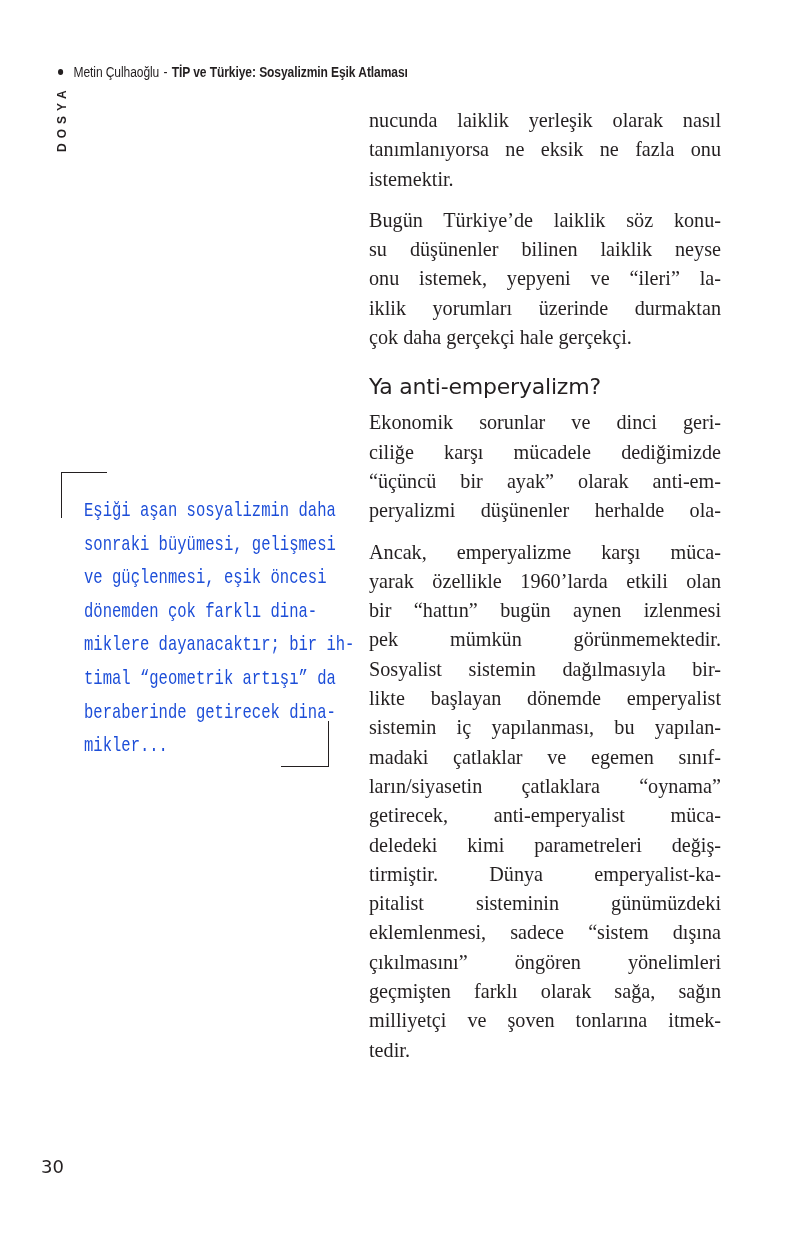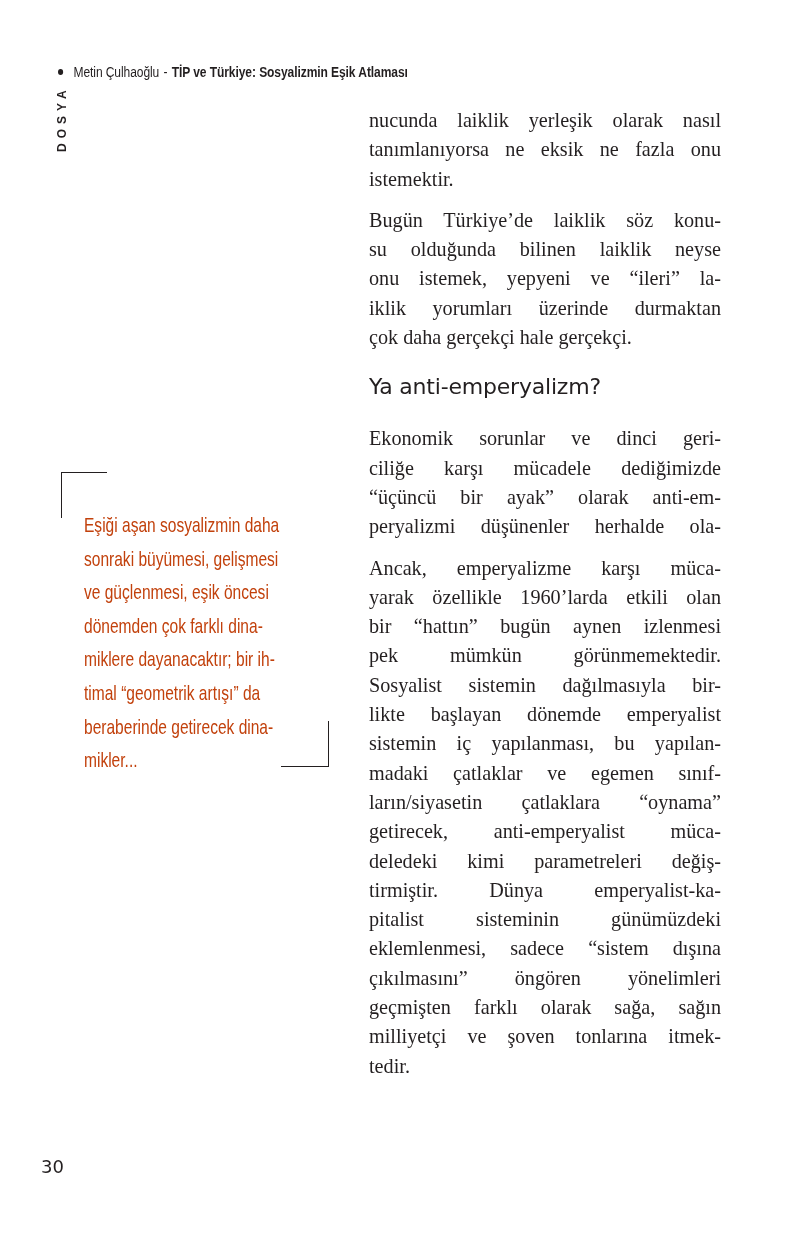--- a/index.html
+++ b/index.html
@@ -91,26 +91,26 @@
       position: absolute;
       right: 0;
       bottom: 0;
       width: 48px;
       height: 1px;
       background: #231f20;
     }
     .pull-quote-text {
       position: absolute;
       left: 23px;
-      top: 36px;
+      top: 22px;
       width: 244px;
-      font-family: Liberation Sans, sans-serif;
+      font-family: Liberation Mono, monospace;
       font-size: 21px;
       line-height: 33.6px;
-      color: #c2410c;
+      color: #1d4ed8;
     }
     .pq-line {
       display: block;
       white-space: nowrap;
       transform: scaleX(0.74);
       transform-origin: left center;
       text-align: justify;
     }
     .body-col {
       position: absolute;
@@ -132,21 +132,21 @@
       text-align: justify;
       text-align-last: justify;
     }
     .line.last {
       text-align-last: left;
     }
     .heading {
       font-family: "DejaVu Sans", sans-serif;
       font-size: 22px;
       font-weight: normal;
-      margin: 20px 0 22px 0;
+      margin: 20px 0 6px 0;
       line-height: 30px;
       letter-spacing: -0.2px;
     }
     .page-number {
       position: absolute;
       left: 41px;
       top: 1156px;
       font-family: "DejaVu Sans", sans-serif;
       font-size: 18px;
       color: #231f20;
@@ -182,21 +182,21 @@
 </div>
 
 <div class="body-col">
   <div class="para">
     <span class="line">nucunda laiklik yerleşik olarak nasıl</span>
     <span class="line">tanımlanıyorsa ne eksik ne fazla onu</span>
     <span class="line last">istemektir.</span>
   </div>
   <div class="para">
     <span class="line">Bugün Türkiye’de laiklik söz konu-</span>
-    <span class="line">su olduğunda bilinen laiklik neyse</span>
+    <span class="line">su düşünenler bilinen laiklik neyse</span>
     <span class="line">onu istemek, yepyeni ve “ileri” la-</span>
     <span class="line">iklik yorumları üzerinde durmaktan</span>
     <span class="line last">çok daha gerçekçi hale gerçekçi.</span>
   </div>
 
   <div class="heading">Ya anti-emperyalizm?</div>
 
   <div class="para">
     <span class="line">Ekonomik sorunlar ve dinci geri-</span>
     <span class="line">ciliğe karşı mücadele dediğimizde</span>

